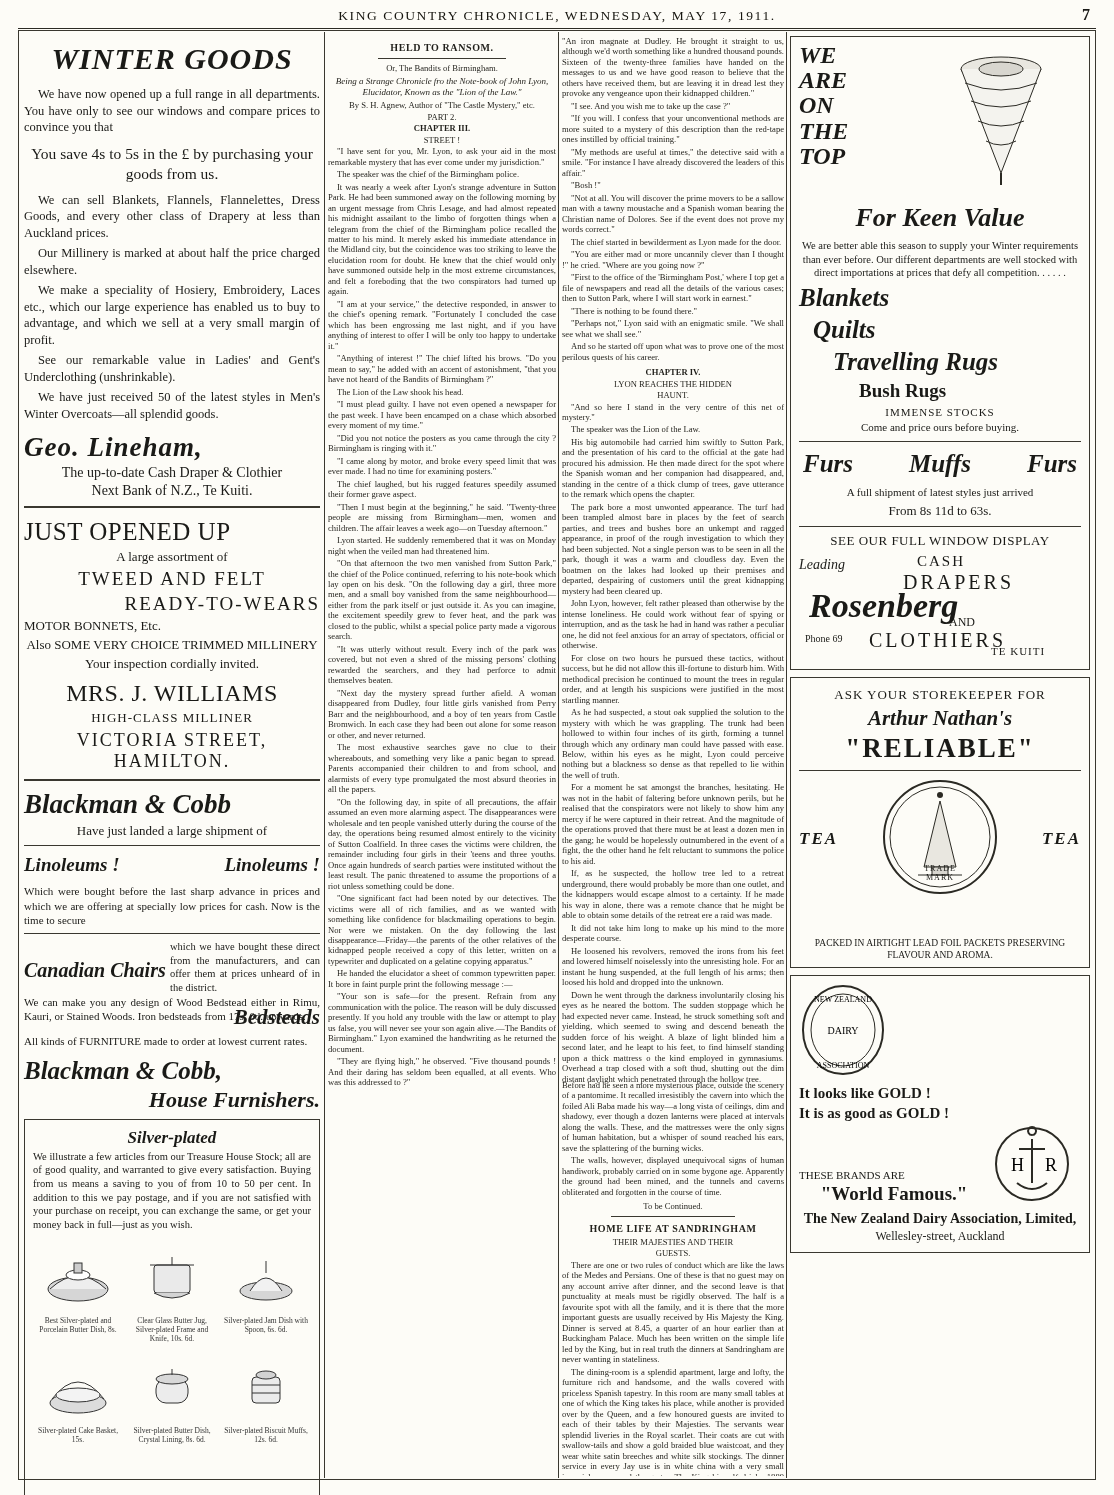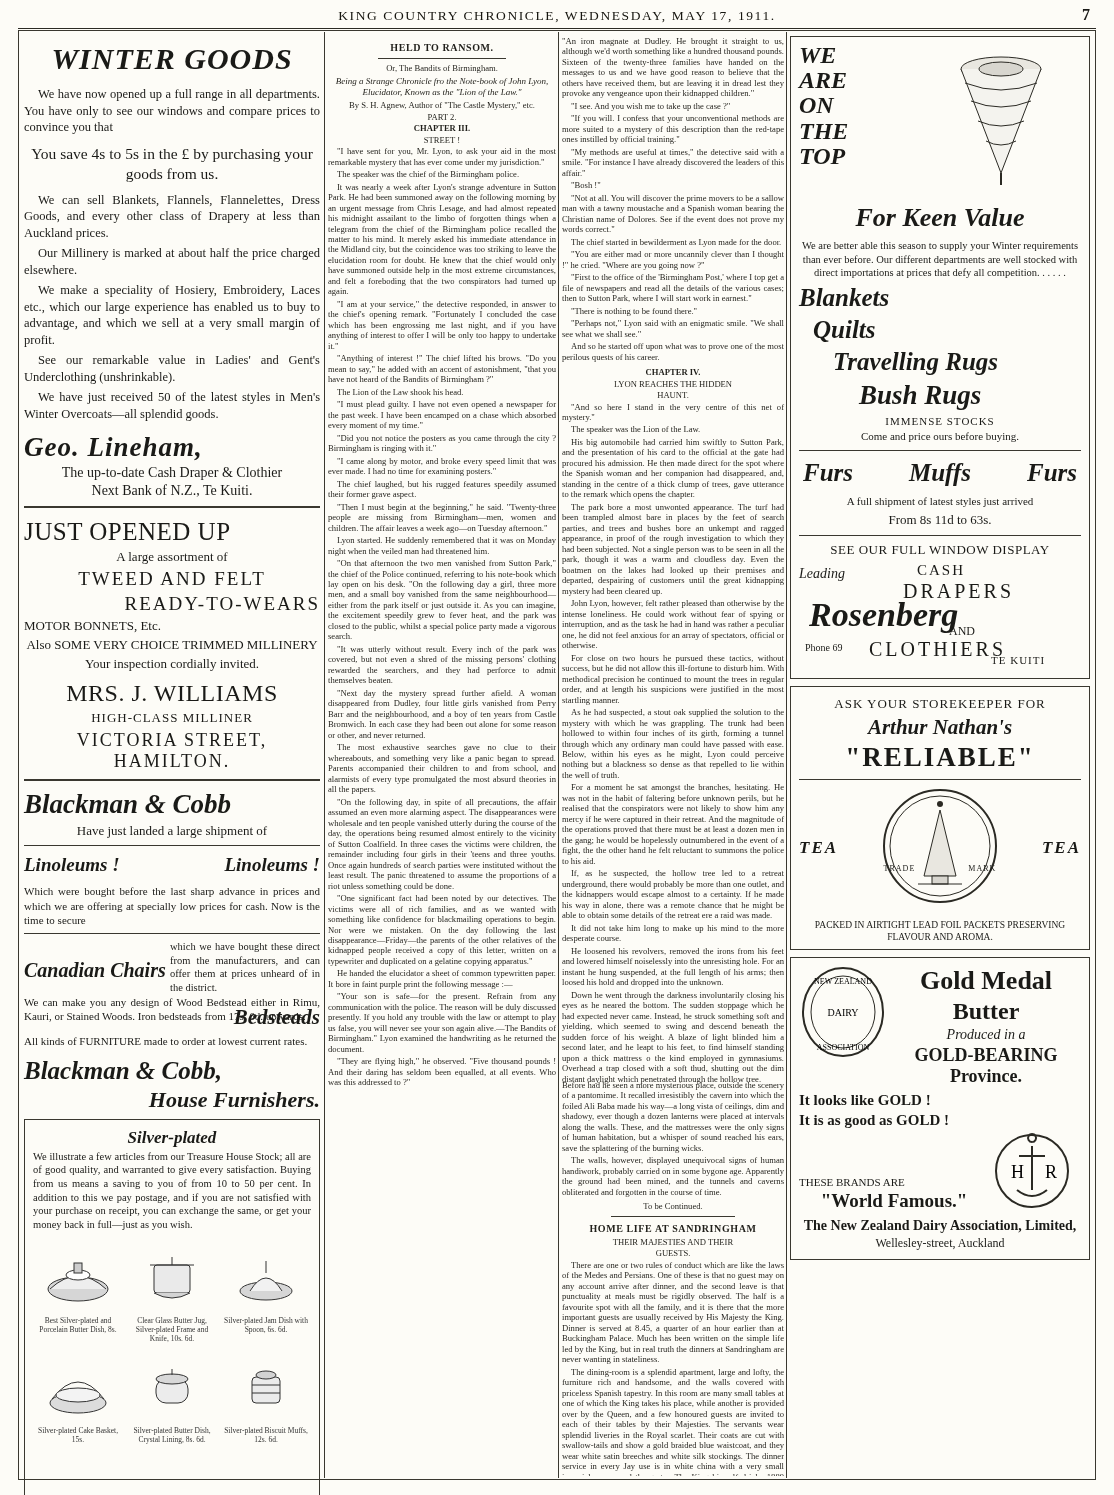--- a/index.html
+++ b/index.html
@@ -102,21 +102,21 @@
   .hd-small{font-size:8.6px;text-align:center;margin:1px 0;}
   .rule-s{border:0;border-top:1px solid #3a3830;margin:4px 22%;}
 
   
   .adbox{border:1px solid #3a3830;padding:6px 8px;margin-bottom:7px;}
   .t-wearetop{font-family:"Liberation Serif",serif;font-style:italic;font-weight:bold;font-size:24px;line-height:1.05;text-align:left;}
   .t-keen{font-size:26px;font-style:italic;font-weight:bold;text-align:center;margin:6px 0;}
   .t-blankets{font-size:25px;font-style:italic;font-weight:bold;margin:4px 0;}
   .t-quilts{font-size:25px;font-style:italic;font-weight:bold;margin:4px 0 4px 14px;}
   .t-travel{font-size:25px;font-style:italic;font-weight:bold;margin:4px 0 4px 34px;}
-  .t-bush{font-size:27px;font-style:italic;font-weight:bold;margin:4px 0 4px 60px;}
+  .t-bush{font-size:19px;font-weight:bold;margin:4px 0 4px 60px;}
   .furs{display:flex;justify-content:space-between;font-size:25px;font-style:italic;font-weight:bold;margin:8px 4px;}
   .t-imm{font-size:11px;text-align:center;letter-spacing:1px;margin:3px 0;}
   .t-ask{font-size:13px;text-align:center;letter-spacing:1px;margin:3px 0;}
   .t-nathan{font-size:21px;font-style:italic;font-weight:bold;text-align:center;margin:2px 0;}
   .t-reliable{font-size:27px;font-weight:bold;text-align:center;letter-spacing:2px;margin:2px 0;}
   .t-gold{font-size:26px;font-weight:bold;text-align:center;margin:2px 0;font-family:"Liberation Serif",serif;}
   .t-butter{font-size:24px;font-weight:bold;text-align:center;margin:0 0 2px 0;}
   .t-prod{font-size:14px;font-style:italic;text-align:center;margin:2px 0;}
   .t-goldbearing{font-size:18px;font-weight:bold;text-align:center;margin:2px 0;}
   .t-looks{font-size:15px;font-weight:bold;margin:3px 0;}
@@ -438,47 +438,41 @@
             <circle cx="60" cy="60" r="56" fill="none" stroke="#2b2a24" stroke-width="2"></circle>
             <circle cx="60" cy="60" r="50" fill="none" stroke="#2b2a24"></circle>
             <path d="M60 24 L44 90 L76 90 Z" fill="#e9e7e0" stroke="#2b2a24"></path>
             <rect x="52" y="90" width="16" height="8" fill="#d8d6cf" stroke="#2b2a24"></rect>
             <path d="M38 98 h44" stroke="#2b2a24"></path>
             <circle cx="60" cy="18" r="3" fill="#2b2a24"></circle>
           </svg>
         </span>
         <span class="tea">TEA</span>
       </div>
-      <div class="flexrow" style="justify-content:space-around;font-size:8px;letter-spacing:1px;margin-top:-46px;position:relative;">
+      <div class="flexrow" style="justify-content:space-around;font-size:8px;letter-spacing:1px;margin-top:-46px;position:relative;flex-direction:column;">
         <span style="visibility:hidden;">x</span>
         <span>TRADE</span>
         <span>MARK</span>
         <span style="visibility:hidden;">x</span>
       </div>
       <div style="height:42px;"></div>
       <div class="packed">PACKED IN AIRTIGHT LEAD FOIL PACKETS PRESERVING FLAVOUR AND AROMA.</div>
     </div>
 
     <div class="adbox">
       <div class="flexrow" style="align-items:flex-start;">
         <div style="width:92px;">
           <svg width="88" height="96" viewBox="0 0 88 96">
             <ellipse cx="44" cy="48" rx="40" ry="44" fill="none" stroke="#2b2a24" stroke-width="2"></ellipse>
             <ellipse cx="44" cy="48" rx="32" ry="36" fill="none" stroke="#2b2a24"></ellipse>
             <text x="44" y="20" font-size="8" text-anchor="middle" font-family="Liberation Serif, serif">NEW ZEALAND</text>
             <text x="44" y="52" font-size="10" text-anchor="middle" font-family="Liberation Serif, serif">DAIRY</text>
             <text x="44" y="86" font-size="8" text-anchor="middle" font-family="Liberation Serif, serif">ASSOCIATION</text>
           </svg>
         </div>
-        <div style="flex:1;">
-          <div class="t-gold">Gold Medal</div>
-          <div class="t-butter">Butter</div>
-          <div class="t-prod">Produced in a</div>
-          <div class="t-goldbearing">GOLD-BEARING Province.</div>
-        </div>
       </div>
       <div class="t-looks">It looks like GOLD !</div>
       <div class="t-looks">It is as good as GOLD !</div>
       <div class="flexrow" style="align-items:flex-end;">
         <div style="flex:1;">
           <div class="t-brands">THESE BRANDS ARE</div>
           <div class="t-world">"World Famous."</div>
         </div>
         <div style="width:92px;">
           <svg width="86" height="78" viewBox="0 0 86 78">

